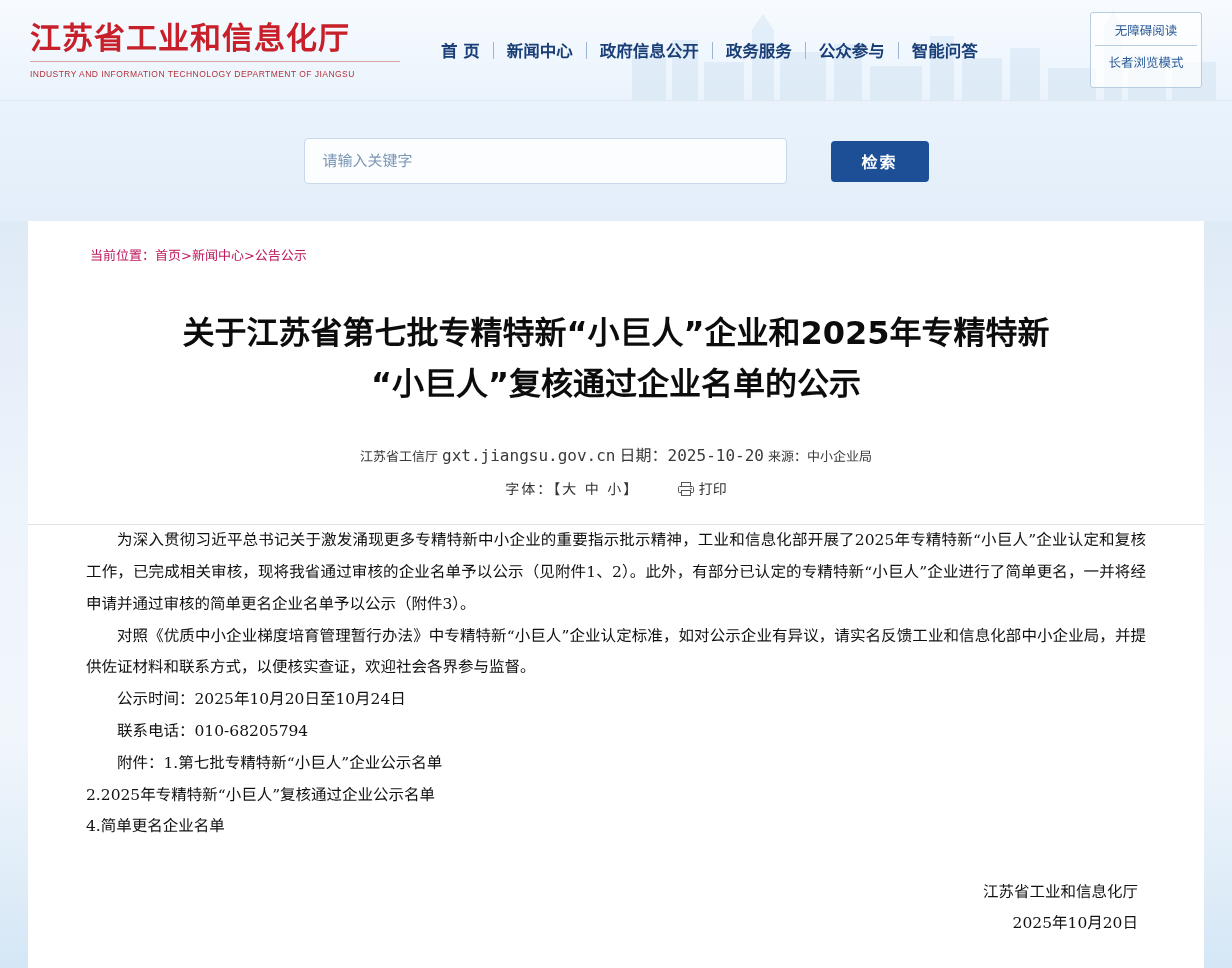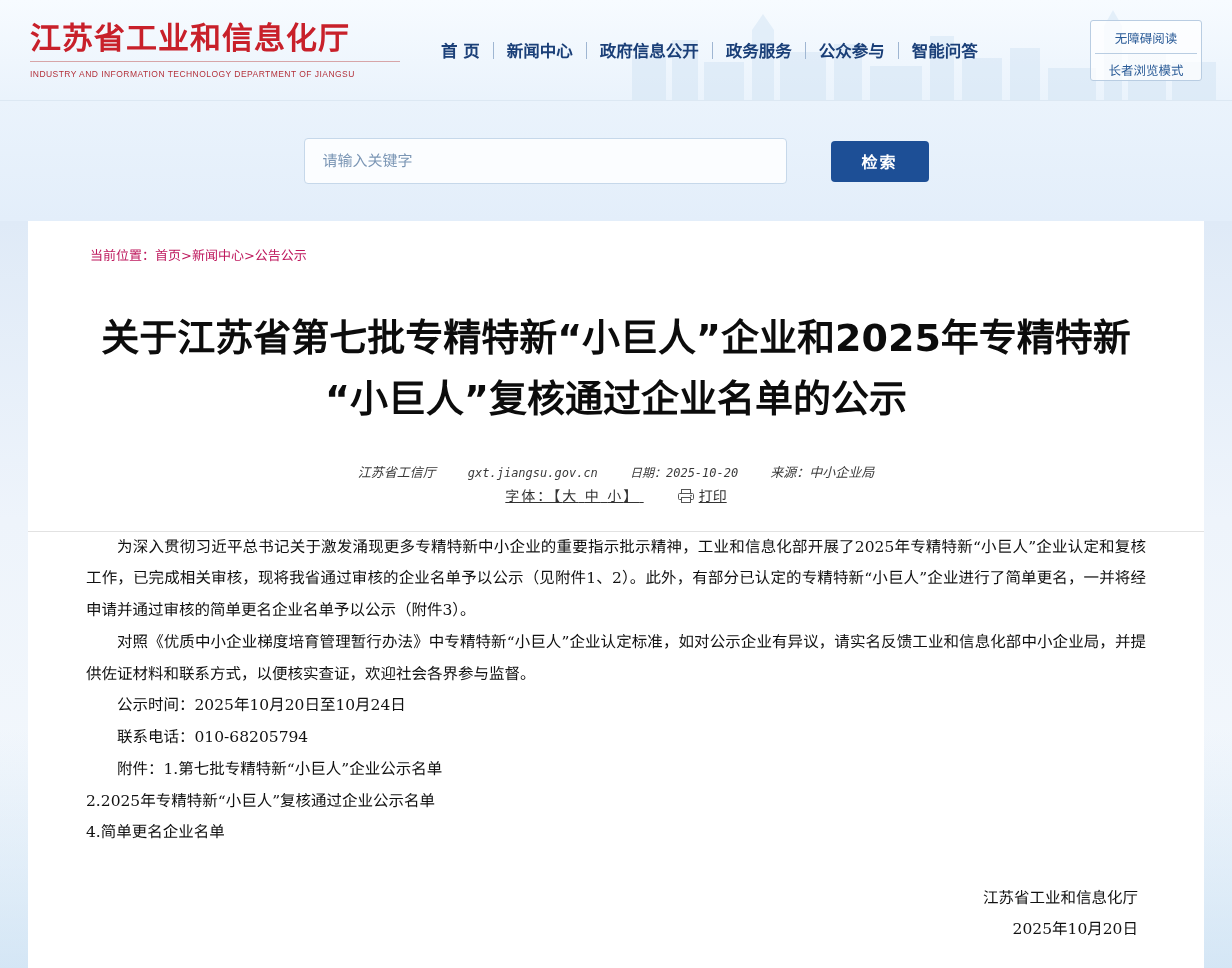--- a/index.html
+++ b/index.html
@@ -81,21 +81,21 @@
     height: 17px;
     background: #9fb6d2;
   }
   .access-box {
     flex: 0 0 auto;
     width: 102px;
     border: 1px solid #b9cde2;
     background: rgba(255,255,255,0.75);
     border-radius: 3px;
     text-align: center;
-    padding: 7px 4px 1px;
+    padding: 7px 4px 16px;
     margin-left: 10px;
   }
   .access-line1 {
     color: #2a5b97;
     font-size: 12.5px;
     padding-bottom: 6px;
     border-bottom: 1px solid #b9cde2;
     font-family: "DejaVu Sans", "Liberation Sans", sans-serif;
   }
   .access-line2 {
@@ -168,45 +168,44 @@
   }
   .breadcrumb {
     font-size: 13px;
     color: #be185d;
     padding: 24px 0 0 4px;
     font-family: "DejaVu Sans", "Liberation Sans", sans-serif;
   }
 
   .article-title {
     text-align: center;
-    font-size: 38px;
+    font-size: 32px;
     font-weight: bold;
     color: #0c0c0c;
     line-height: 1.6;
     margin: 44px 10px 0;
     font-family: "DejaVu Sans", "Liberation Sans", sans-serif;
   }
 
   .meta-row {
     text-align: center;
     margin-top: 32px;
     font-size: 13px;
     color: #3a3a3a;
     font-family: "DejaVu Serif", "Liberation Serif", serif;
   }
-  .meta-row span { margin: 0 14px; font-style: italic; }
-  .meta-mono { font-family: "DejaVu Sans Mono", "Liberation Mono", monospace; font-size: 12px; }
+  .meta-row span { margin: 0 0; }
+  .meta-mono { font-family: "DejaVu Sans Mono", "Liberation Mono", monospace; font-size: 16px; }
 
   .tools-row {
     text-align: center;
-    margin-top: 4px;
+    margin-top: 12px;
     font-size: 14px;
     color: #333;
     font-family: "DejaVu Serif", "Liberation Serif", serif;
-    text-decoration: underline;
   }
   .font-sizes { letter-spacing: 2px; }
   .font-sizes .fs { cursor: pointer; }
   .print-link {
     margin-left: 34px;
     cursor: pointer;
     white-space: nowrap;
     font-family: "DejaVu Sans", "Liberation Sans", sans-serif;
   }
   .printer-icon { vertical-align: -2px; margin-right: 5px; }

